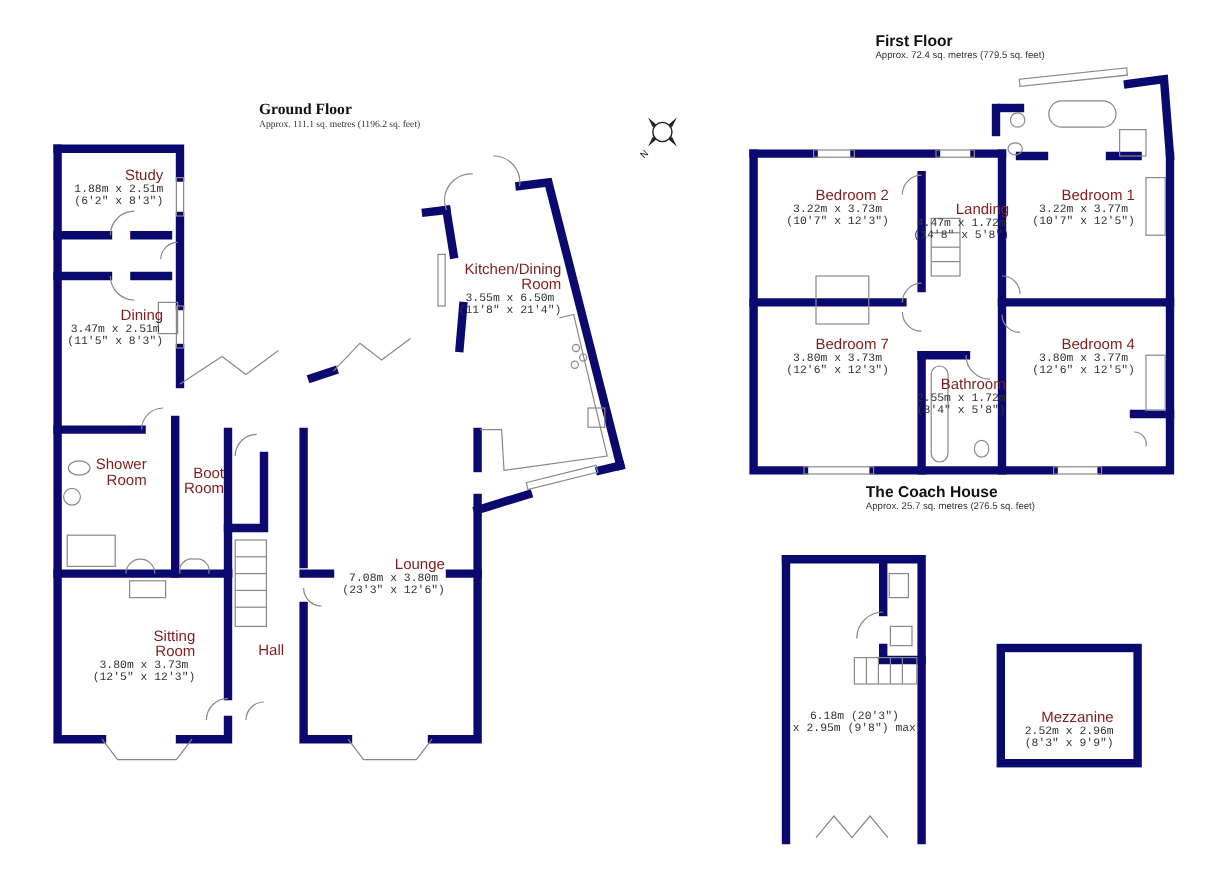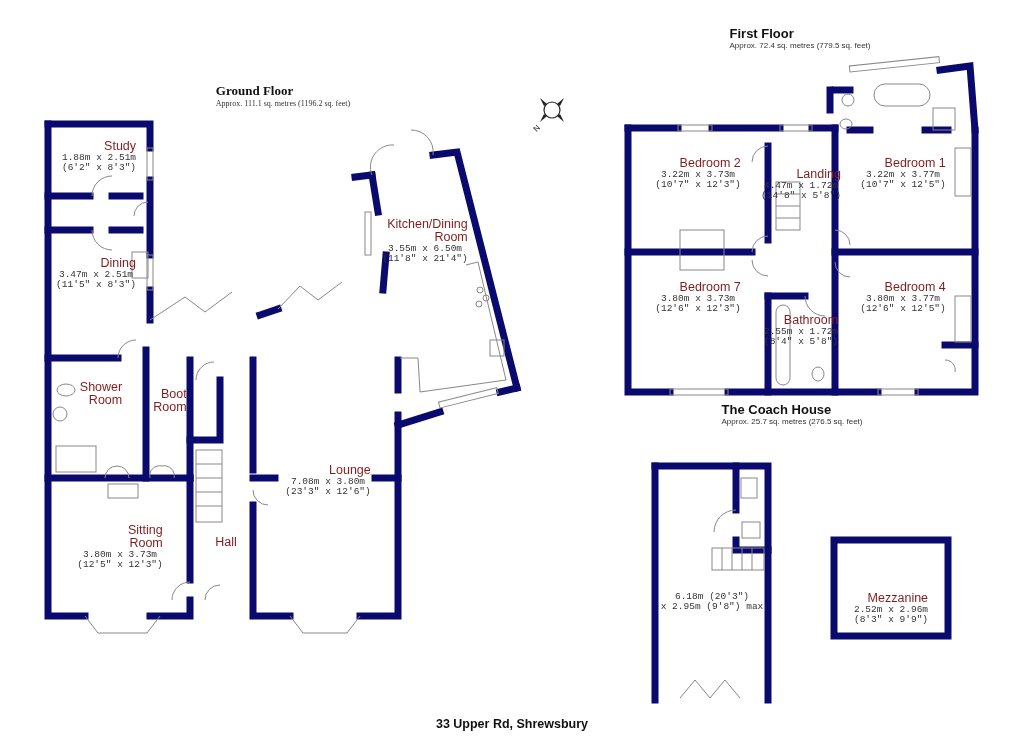--- a/index.html
+++ b/index.html
@@ -264,14 +264,13 @@
   <span class="dim">6.18m (20'3")</span>
   <span class="dim">x 2.95m (9'8") max</span>
 </div>
 <div class="lbl" style="left:891px; top:564px;margin-top:28px;">
   <span class="name">Mezzanine</span>
   <span class="dim">2.52m x 2.96m</span>
   <span class="dim">(8'3" x 9'9")</span>
 </div>
 
 <div class="footer">
-  <span class="addr">33 Upper Rd, Shrewsbury</span>
 </div>
 
 </body></html>

